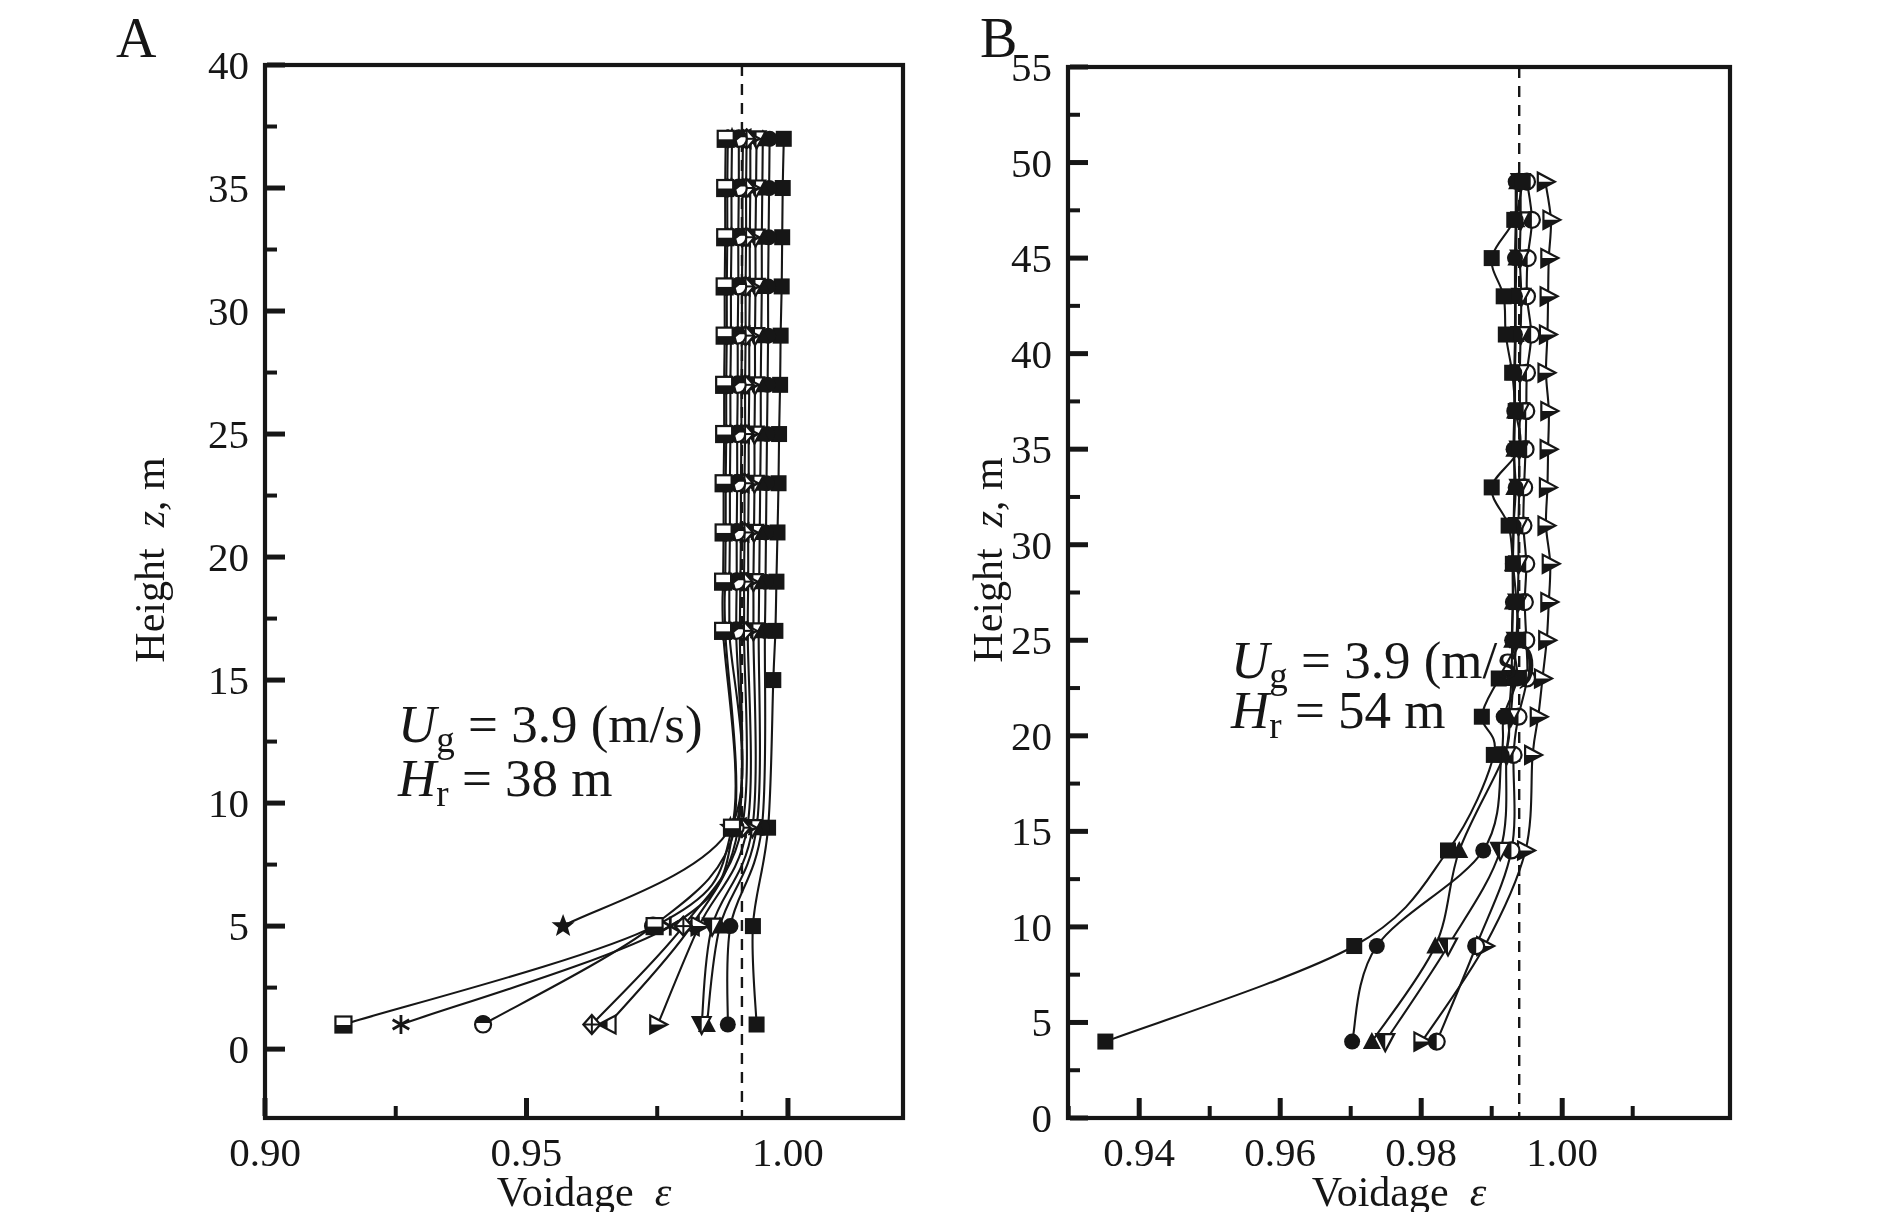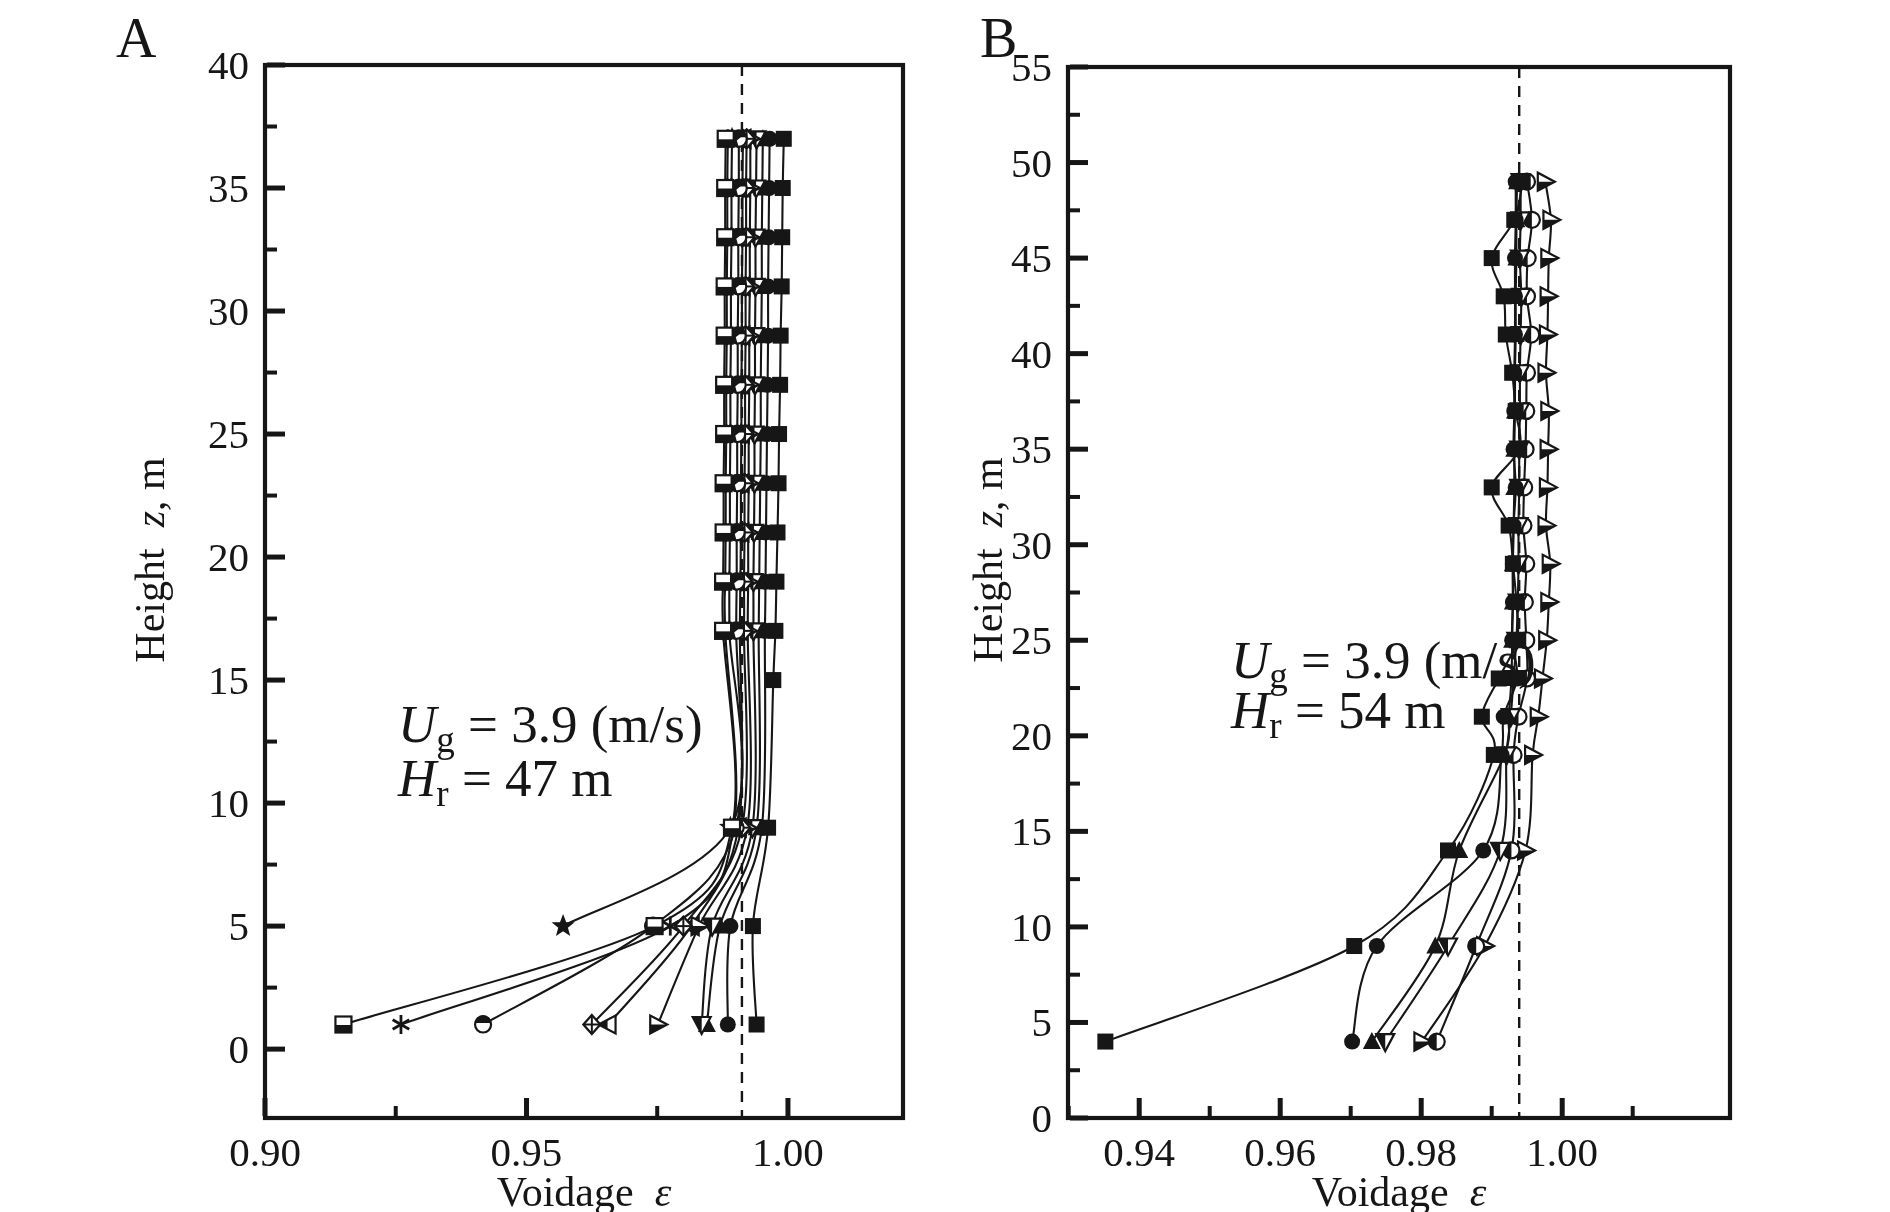--- a/index.html
+++ b/index.html
@@ -688,21 +688,21 @@
   <div class="legend">
     
     
   </div>
 
   
   <div class="annot" style="left:398px;top:694px;">
     <i>U</i><sub>g</sub><span> = 3.9 (m/s)</span>
   </div>
   <div class="annot" style="left:398px;top:748px;">
-    <i>H</i><sub>r</sub><span> = 47  m</span>
+    <i>H</i><sub>r</sub><span> = 38  m</span>
   </div>
 
   
   <div class="annot" style="left:1231px;top:630px;">
     <i>U</i><sub>g</sub><span> = 3.9 (m/s)</span>
   </div>
   <div class="annot" style="left:1231px;top:680px;">
     <i>H</i><sub>r</sub><span> = 54  m</span>
   </div>
 

